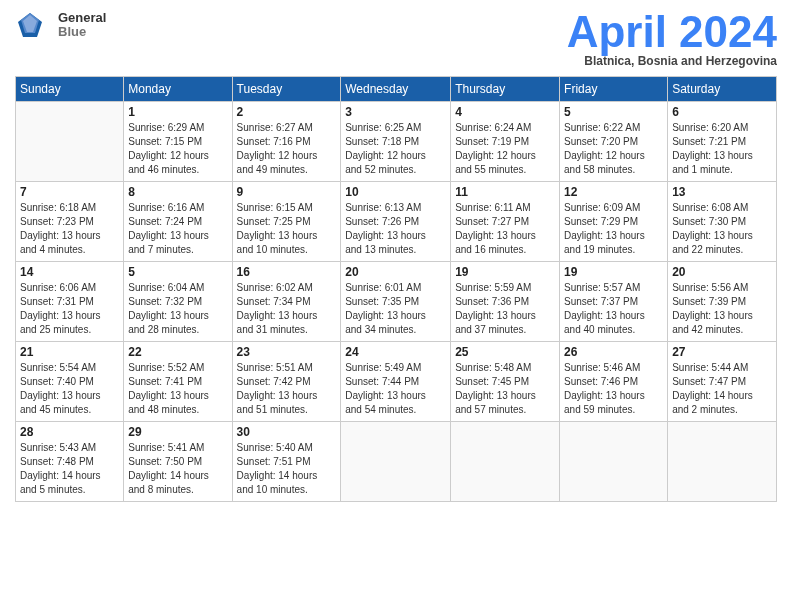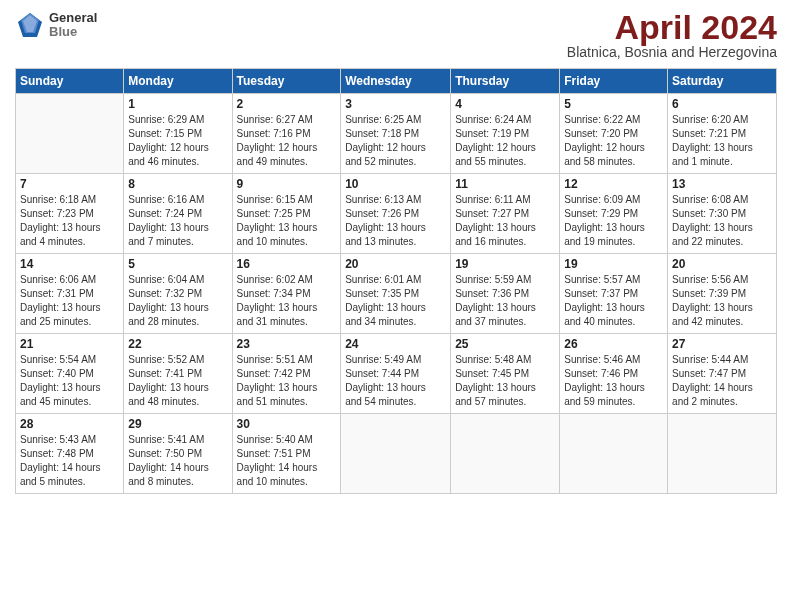--- a/index.html
+++ b/index.html
@@ -17,21 +17,21 @@
     }
     .header {
       display: flex;
       justify-content: space-between;
       align-items: flex-start;
       margin-bottom: 8px;
     }
     .logo {
       display: flex;
       align-items: center;
-      gap: 4px;
+      gap: 13px;
     }
     .logo-text {
       display: flex;
       flex-direction: column;
       line-height: 1.1;
     }
     .logo-general {
       font-size: 13px;
       font-weight: bold;
       color: #333;
@@ -42,39 +42,39 @@
       color: #737373;
     }
     .logo-icon {
       width: 30px;
       height: 30px;
     }
     .title-section {
       text-align: right;
     }
     .month-title {
-      font-size: 34px;
-      font-weight: bold;
-      color: #7f1d1d;
+      font-size: 44px;
+      font-weight: bold;
+      color: #3b82f6;
       line-height: 1;
     }
     .location {
-      font-size: 14px;
+      font-size: 12px;
       color: #444;
-      font-weight: normal;
+      font-weight: bold;
     }
     .calendar {
       width: 100%;
       border-collapse: collapse;
     }
     .calendar th {
       background-color: #1a5fa8;
       color: #fff;
       font-size: 12px;
-      font-weight: bold;
+      font-weight: normal;
       padding: 5px 4px;
       text-align: left;
       border: 1px solid #ccc;
     }
     .calendar td {
       border: 1px solid #ccc;
       vertical-align: top;
       padding: 3px 4px;
       font-size: 10px;
       color: #333;

